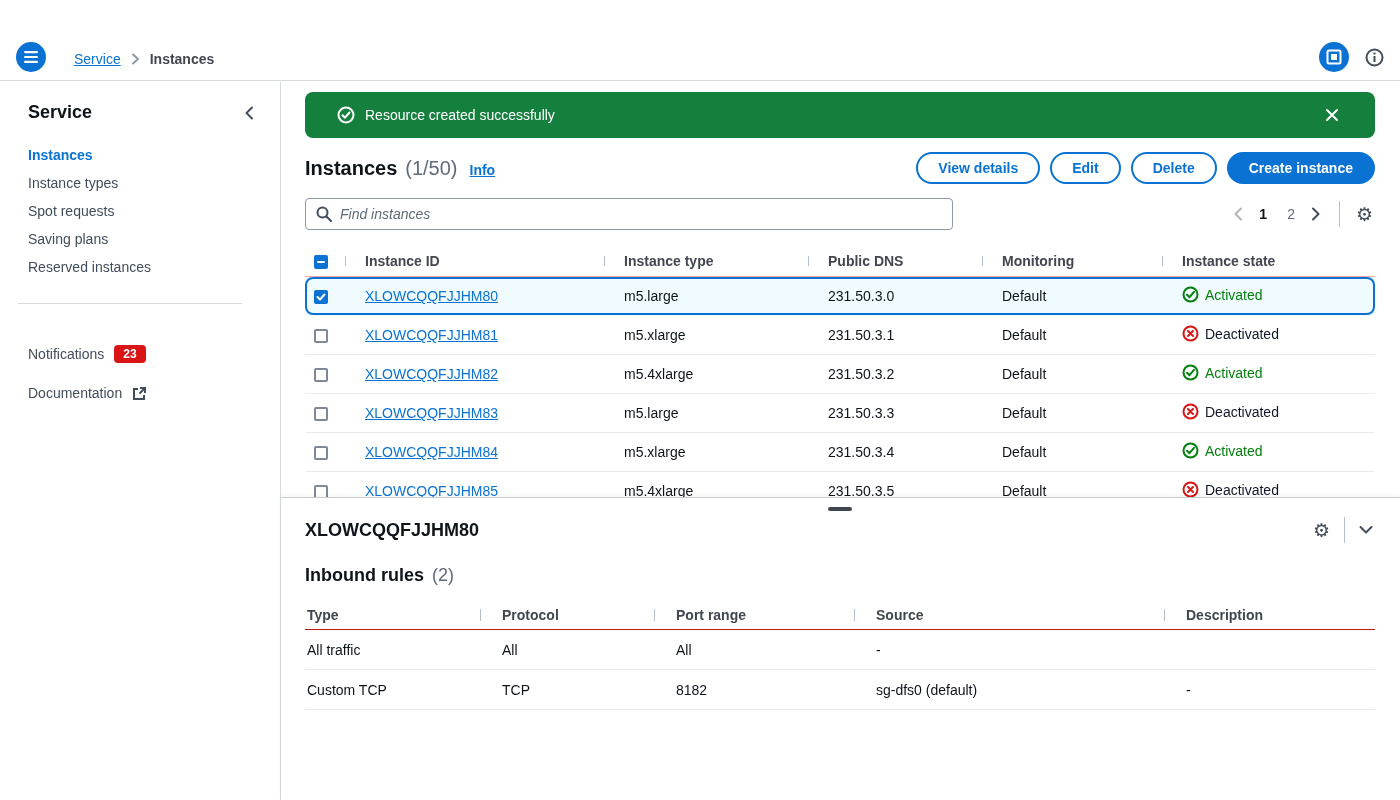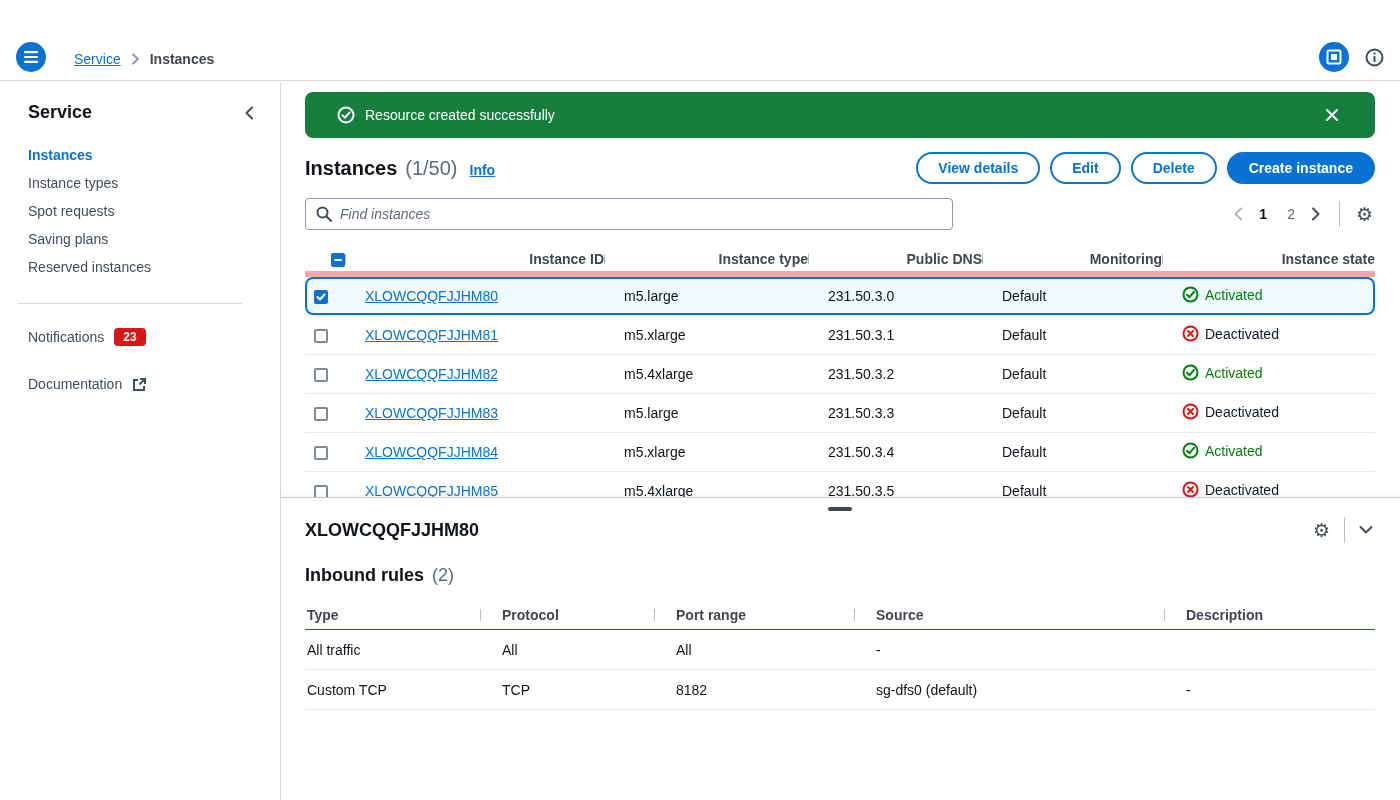--- a/index.html
+++ b/index.html
@@ -22,21 +22,21 @@
   
   .sidebar { position:fixed; top:82px; left:0; width:281px; bottom:0; background:#fff;
     border-right:1px solid #d5dbdb; padding:20px 24px 0 28px; z-index:20; }
   .sidebar-head { display:flex; align-items:center; justify-content:space-between; }
   .sidebar-title { font-size:18px; font-weight:700; }
   .collapse-btn { background:none; border:none; cursor:pointer; display:flex; padding:2px; }
   .nav-list { margin-top:18px; list-style:none; }
   .nav-item { line-height:28px; color:#414d5c; cursor:pointer; }
   .nav-item.active { color:#0972d3; font-weight:700; }
   .side-divider { border:none; border-top:1px solid #d5dbdb; margin:22px 14px 0 -10px; }
-  .side-link-row { margin-top:19px; line-height:28px; color:#414d5c; display:flex; align-items:center; gap:10px; cursor:pointer;}
+  .side-link-row { margin-top:36px; line-height:28px; color:#414d5c; display:flex; align-items:center; gap:10px; cursor:pointer;}
   .notif-badge { background:#d91515; color:#fff; font-size:12px; font-weight:700; border-radius:4px;
     padding:2px 9px; line-height:14px; }
 
   
   .main { position:fixed; top:82px; left:281px; width:1119px; height:415px; overflow:hidden;
     padding:10px 25px 0 24px; background:#fff; z-index:10;}
 
   .flashbar { height:46px; border-radius:8px; background:#15803d; color:#fff; display:flex;
     align-items:center; padding:0 32px; gap:10px; }
   .flash-close { margin-left:auto; background:none; border:none; cursor:pointer; display:flex; padding:4px;}
@@ -60,21 +60,21 @@
   .page-btn { background:none; border:none; cursor:pointer; font-size:14px; padding:4px 8px; font-family:inherit;}
   .page-btn.current { font-weight:700; color:#0f141a; }
   .page-btn.other { color:#5f6b7a; }
   .pager-arrow { background:none; border:none; cursor:pointer; display:flex; padding:4px; }
   .toolbar-sep { width:1px; height:26px; background:#b6bec9; margin:0 10px; }
   .gear-btn { background:none; border:none; cursor:pointer; display:flex; padding:2px; }
 
   
   .table { margin-top:16px; width:1070px; }
   .thead, .trow { display:grid; grid-template-columns:40px 259px 204px 174px 180px 1fr; align-items:center; }
-  .thead { height:31px; border-bottom:6px solid #fca5a5;text-align:right; }
+  .thead { height:31px; border-bottom:1px solid #fca5a5; }
   .th { font-weight:700; color:#424650; position:relative; padding:0 0 0 20px; }
   .th.sel, .td.sel { padding-left:9px; }
   .th:not(.sel)::before { content:""; position:absolute; left:0; top:3px; bottom:3px; width:1px; background:#b6bec9; }
   .trow { height:39px; border-bottom:1px solid #e9ebed; position:relative; }
   .td { padding-left:20px; color:#0f141a; }
   .trow.selected { background:#f0fbff; border-bottom-color:transparent; }
   .trow.selected::after { content:""; position:absolute; inset:0; border:2px solid #0972d3; border-radius:8px; pointer-events:none; }
   .id-link { color:#0972d3; text-decoration:underline; cursor:pointer; }
   .cb { width:14px; height:14px; border:2px solid #7d8998; border-radius:2px; background:#fff; display:inline-flex;
     align-items:center; justify-content:center; cursor:pointer; vertical-align:middle;}
@@ -167,21 +167,21 @@
       <li class="nav-item">Saving plans</li>
 
       <li class="nav-item">Reserved instances</li>
 
   </ul>
   <hr class="side-divider">
   <div class="side-link-row">
     <span>Notifications</span>
     <span class="notif-badge">23</span>
   </div>
-  <div class="side-link-row" style="margin-top:19px">
+  <div class="side-link-row" style="margin-top:11px">
     <span>Documentation</span>
     <svg width="15" height="15" viewBox="0 0 15 15">
       <path d="M6 3 H2 V13 H12 V9" fill="none" stroke="#414d5c" stroke-width="2"></path>
       <path d="M8 2 H13 V7" fill="none" stroke="#414d5c" stroke-width="2"></path>
       <path d="M13 2 L7.5 7.5" fill="none" stroke="#414d5c" stroke-width="2"></path>
     </svg>
   </div>
 </div>
 
 <div class="main">

